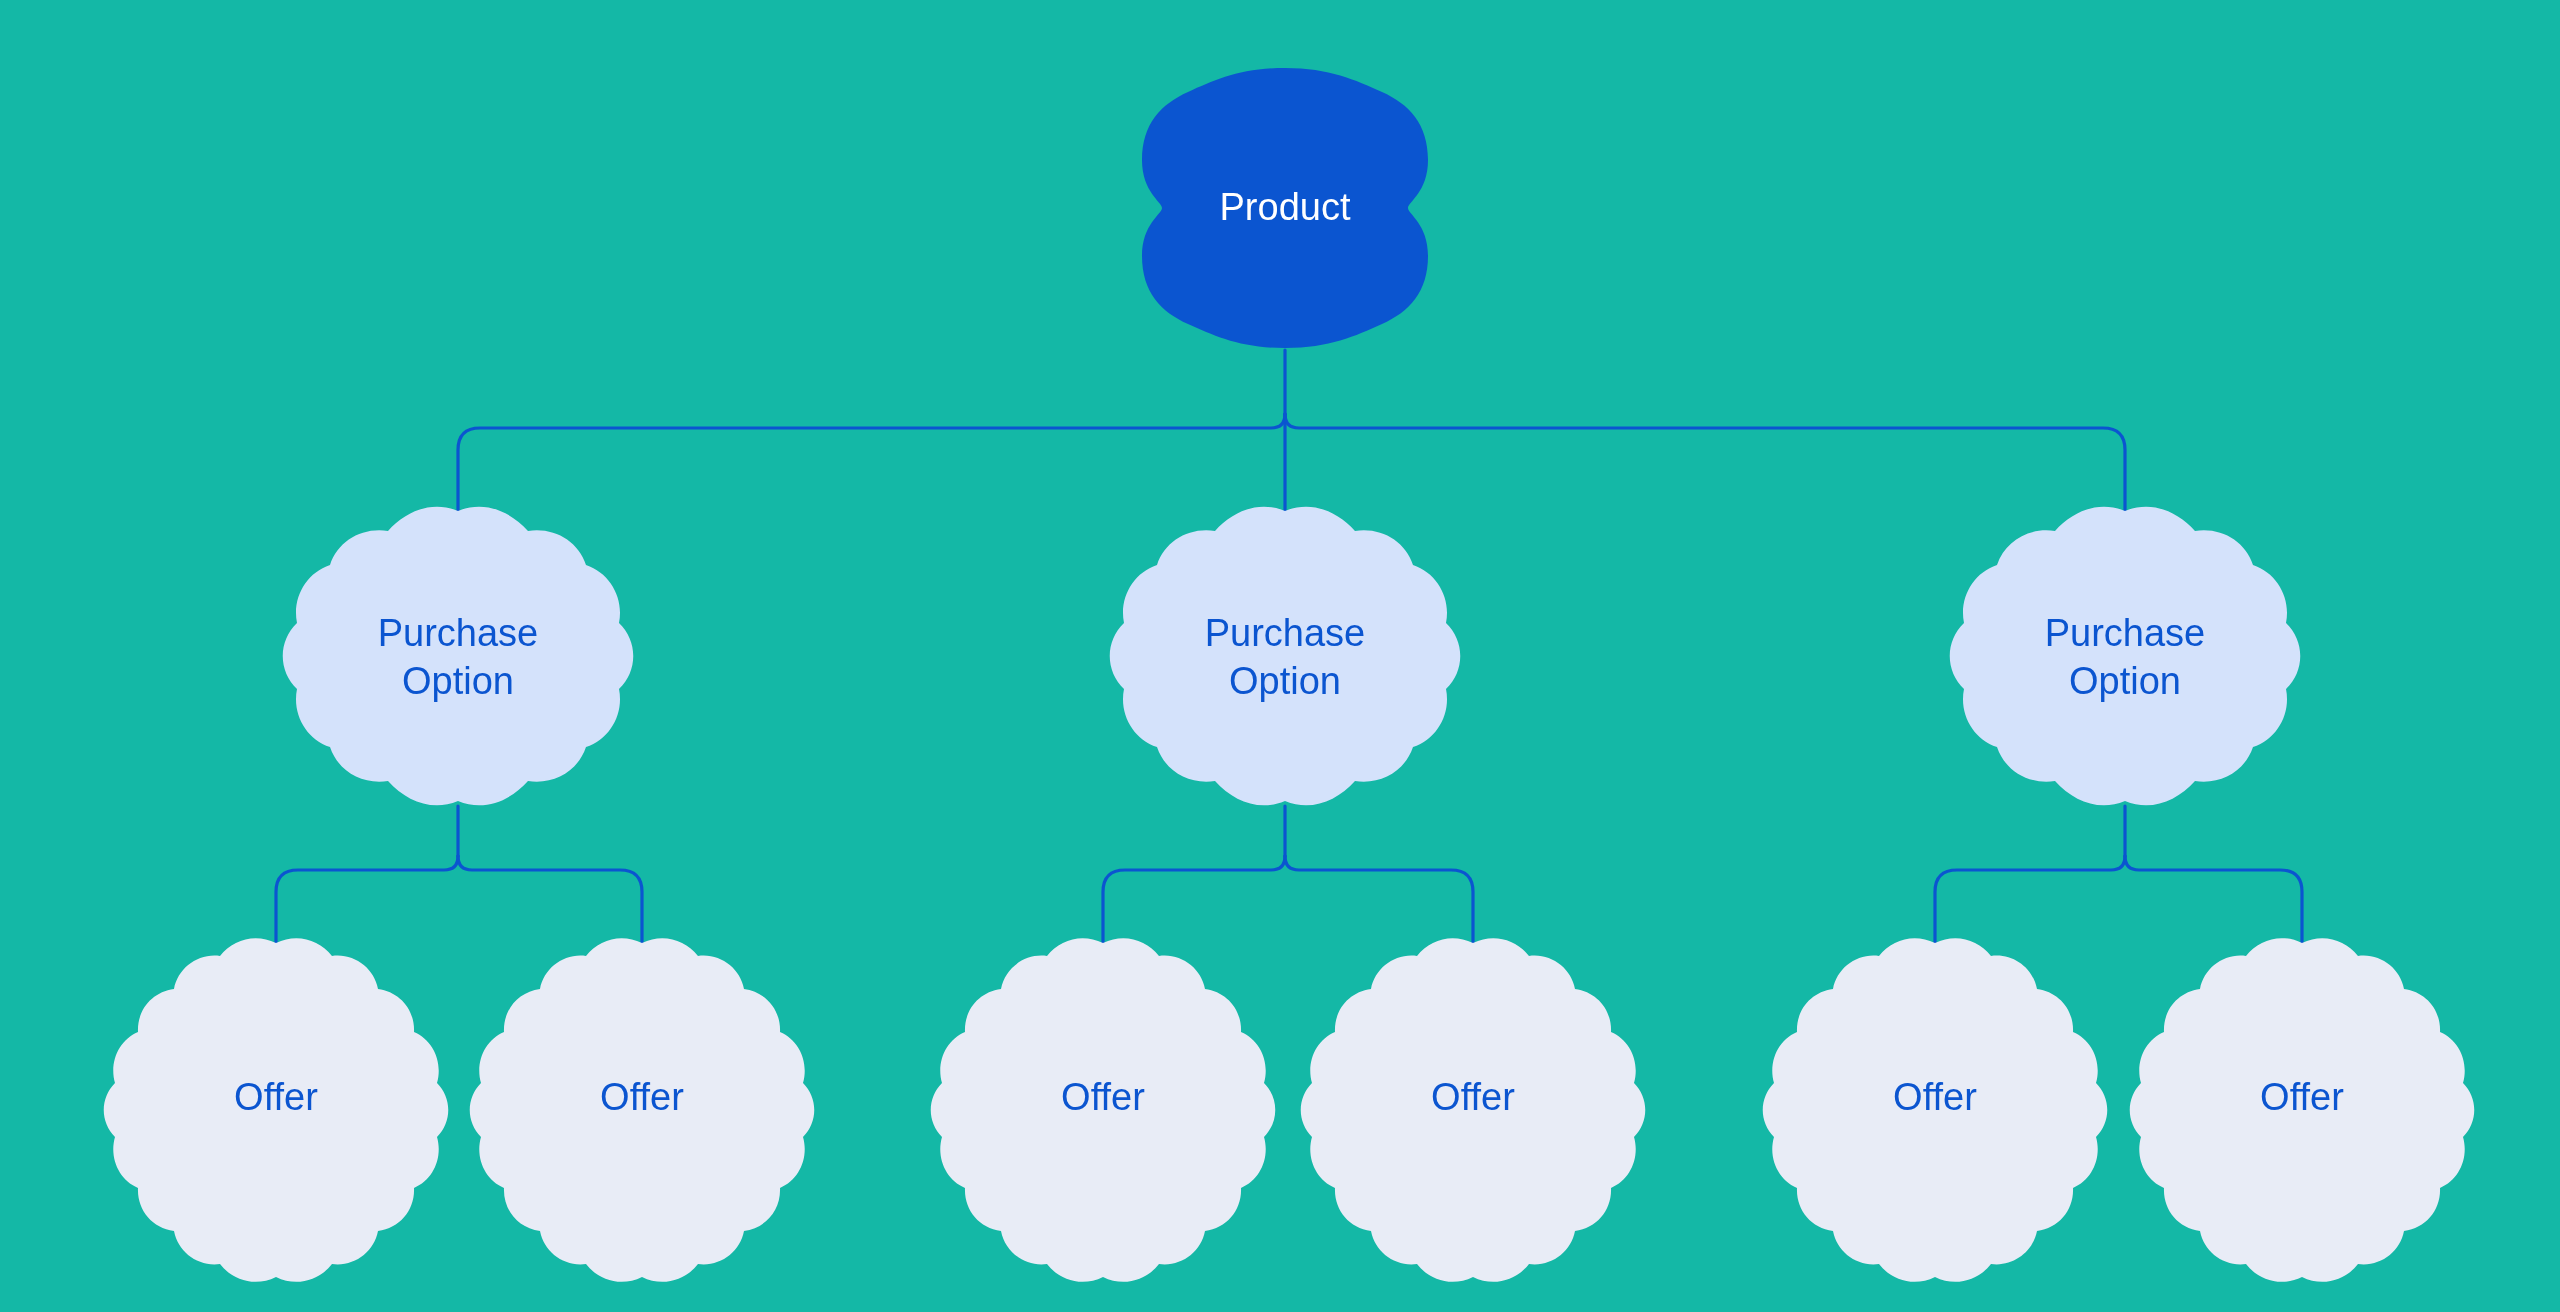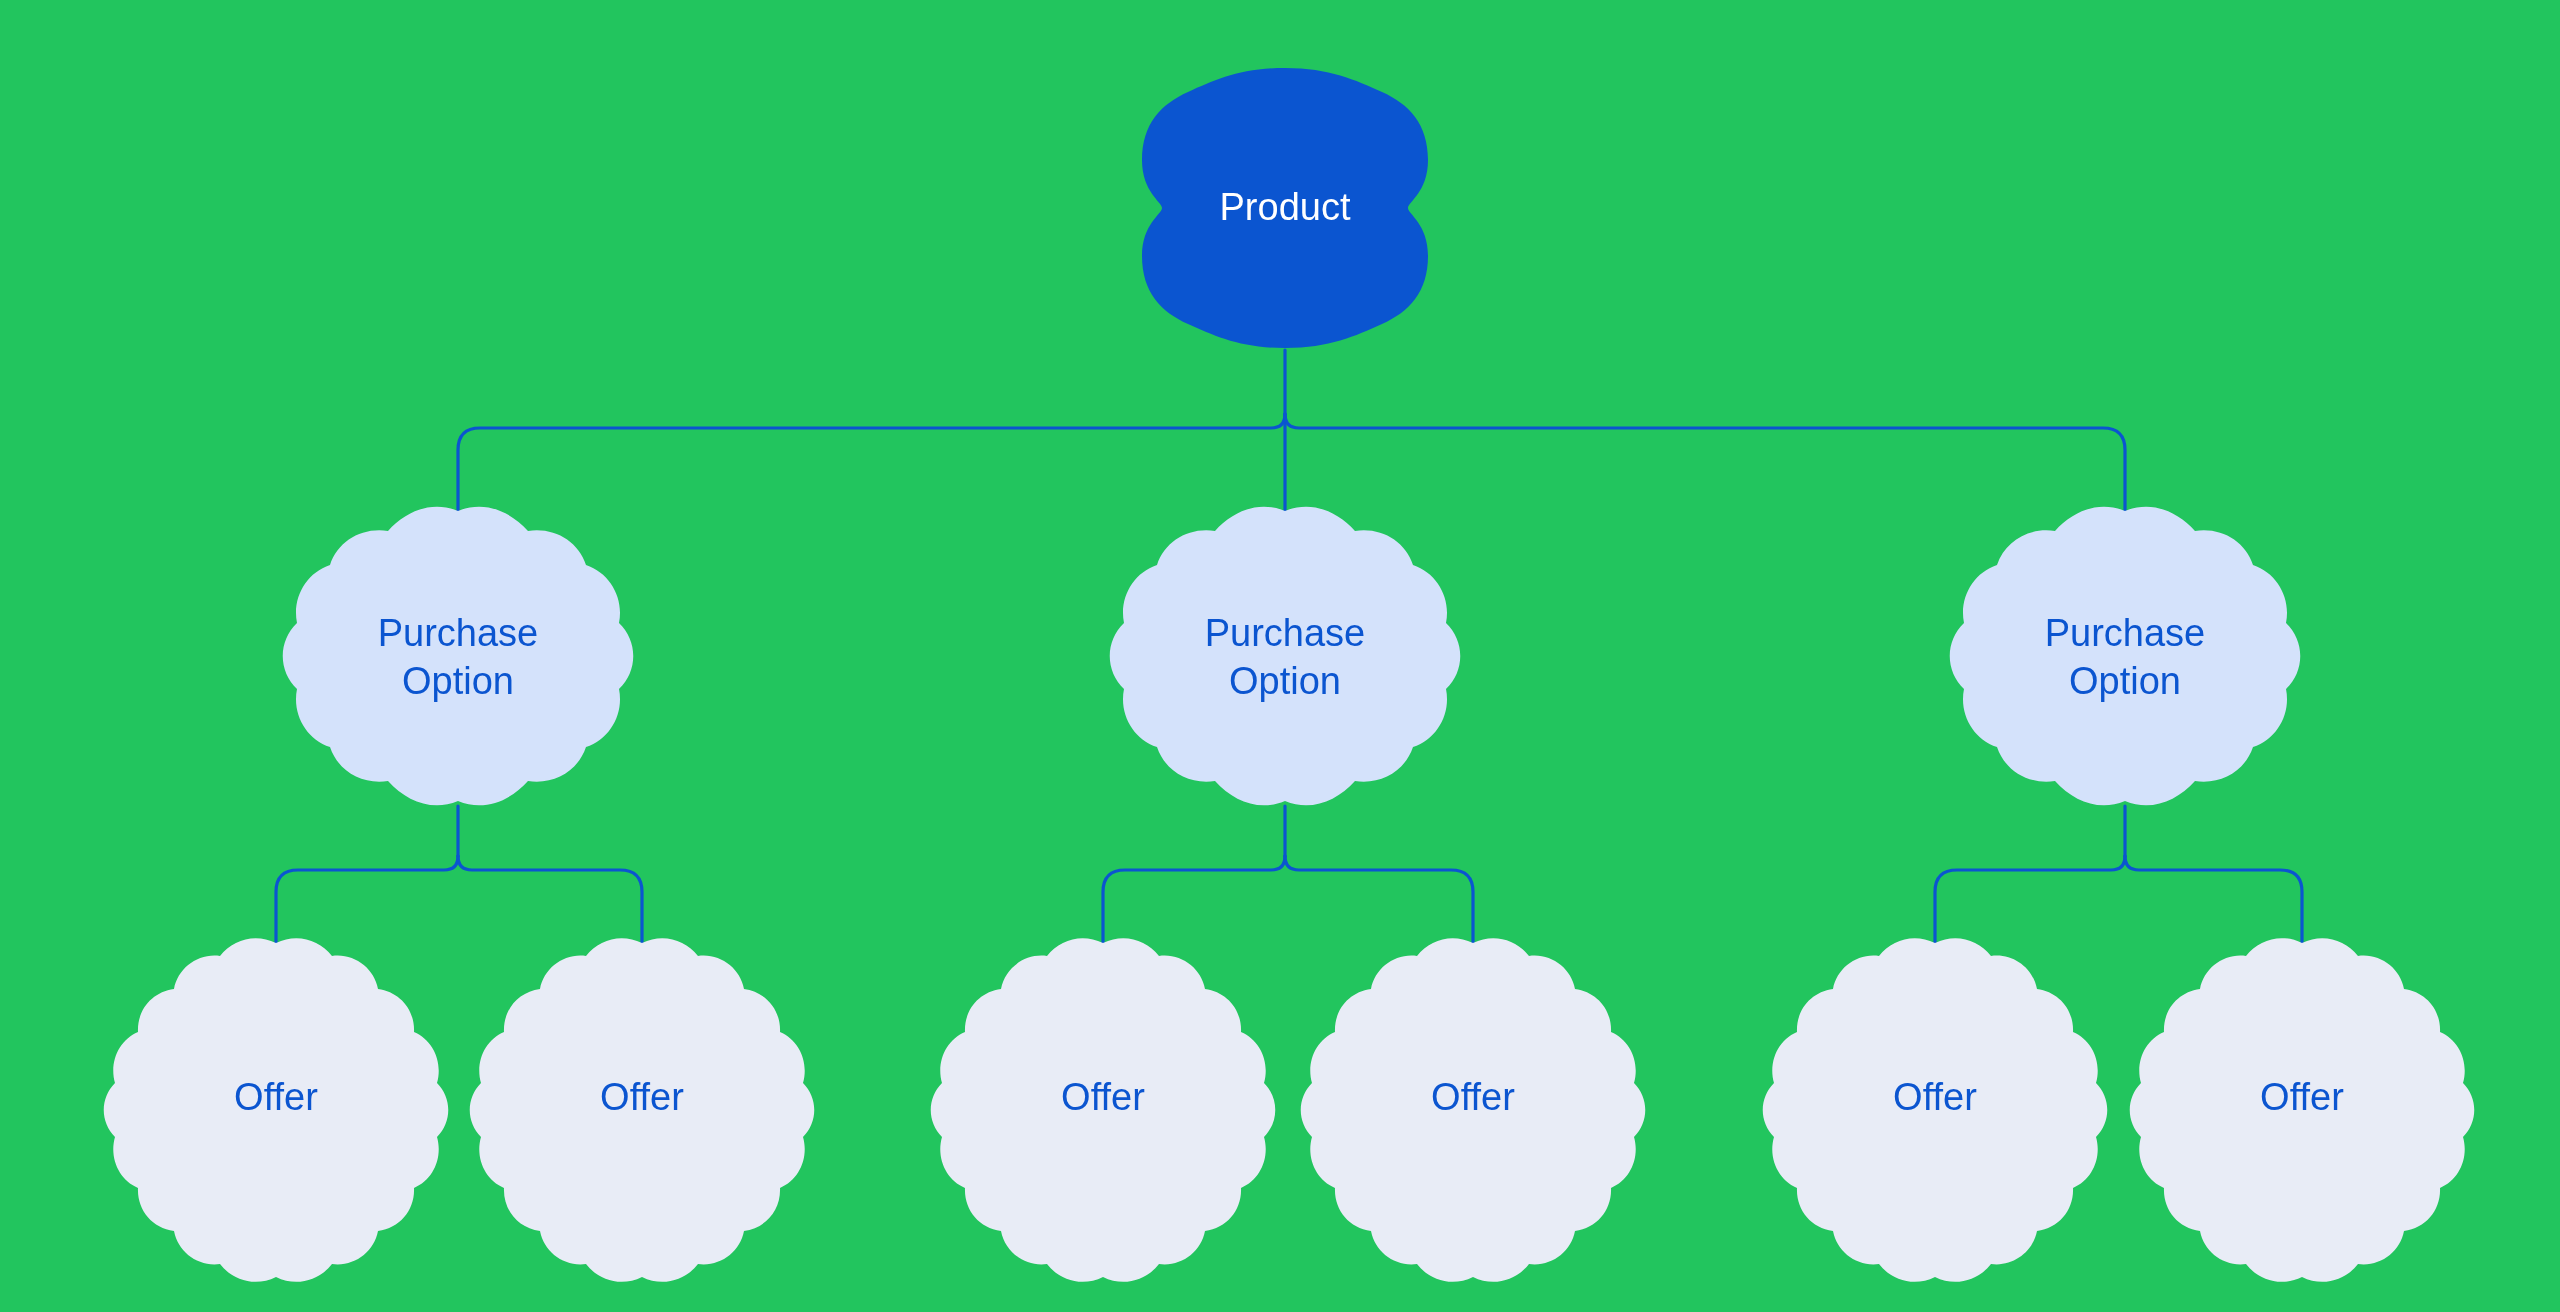--- a/index.html
+++ b/index.html
@@ -8,21 +8,21 @@
     padding: 0;
     background: #ffffff;
   }
   body {
     font-family: "Liberation Sans", "DejaVu Sans", sans-serif;
   }
   #diagram-root {
     position: relative;
     width: 2560px;
     height: 1312px;
-    background: #22c55e;
+    background: #14b8a6;
     overflow: hidden;
   }
   #diagram-svg {
     position: absolute;
     inset: 0;
     width: 2560px;
     height: 1312px;
     display: block;
   }
   .node-label {

